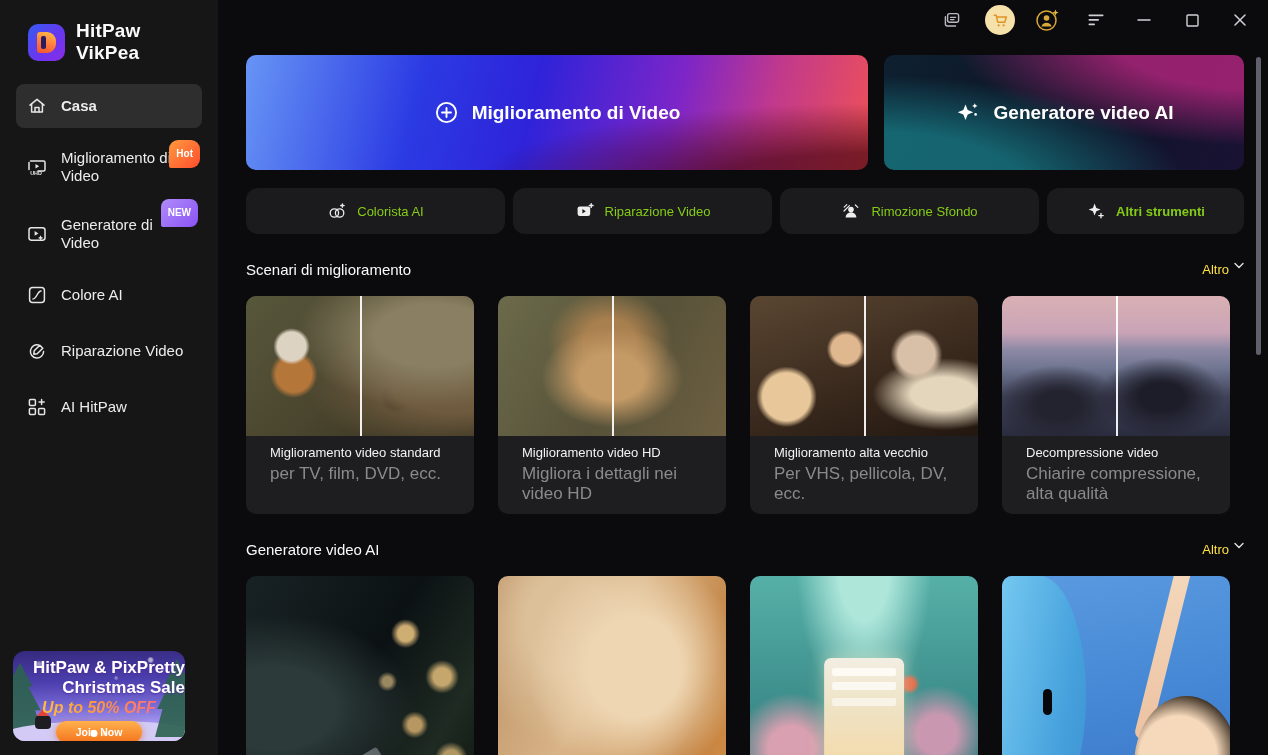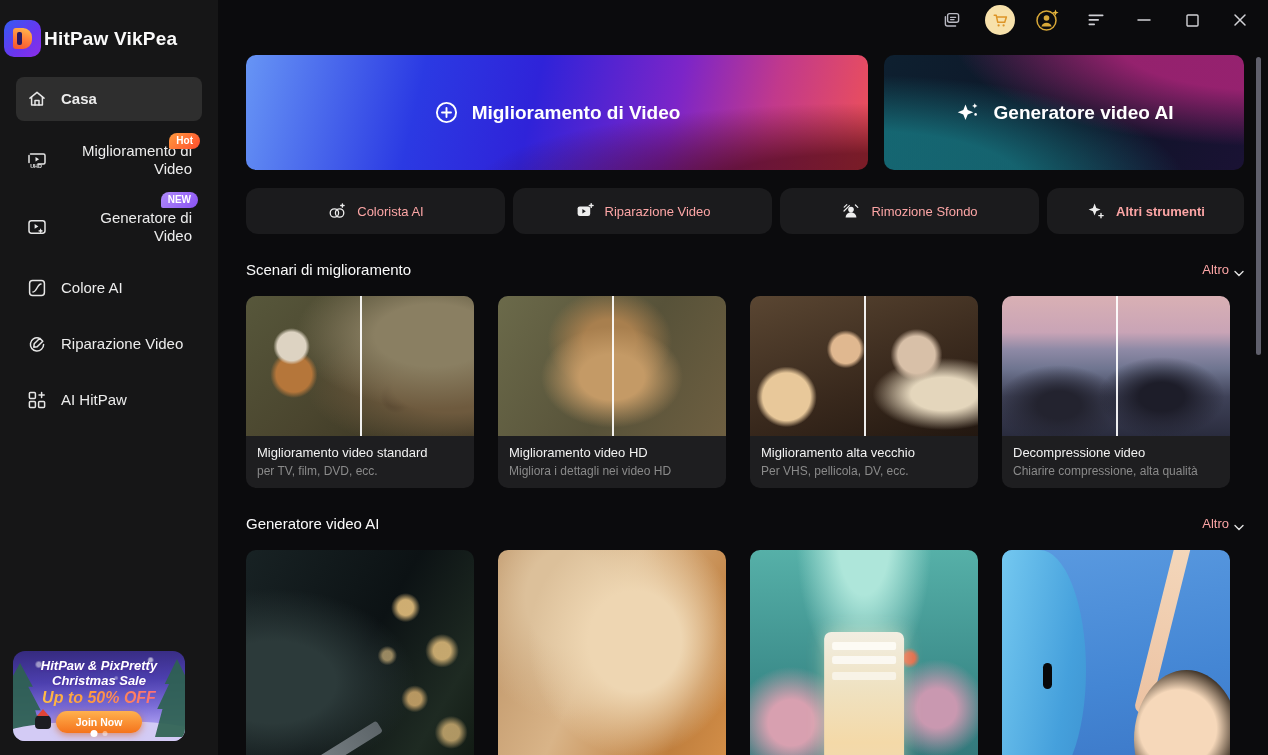--- a/index.html
+++ b/index.html
@@ -2,51 +2,51 @@
 <html><head>
 <meta charset="utf-8">
 <style>
   * { margin:0; padding:0; box-sizing:border-box; }
   html,body { width:1268px; height:755px; overflow:hidden; }
   body { background:#0b0b0d; font-family:"Liberation Sans",sans-serif; color:#f0f0f0; position:relative; }
   svg { display:block; }
 
   
   .sidebar { position:absolute; left:0; top:0; bottom:0; width:218px; background:#161617; }
-  .logo-row { display:flex; align-items:center; gap:3px; padding:20px 14px 16px 4px; }
+  .logo-row { display:flex; align-items:center; gap:11px; padding:20px 14px 16px 28px; }
   .logo-badge { width:37px; height:37px; border-radius:10px; background:linear-gradient(135deg,#3d55f2 10%,#6b35ee 60%,#8c2de8); position:relative; flex:0 0 auto; }
   .logo-glyph { position:absolute; left:9px; top:8px; width:19px; height:21px; border-radius:3px 9px 9px 3px; background:linear-gradient(200deg,#ffc24e,#ff7a3a 55%,#f2512f); }
   .logo-glyph::after { content:""; position:absolute; left:4px; top:4px; width:5px; height:13px; background:#2a1a60; border-radius:2px; }
   .app-title { font-size:19px; font-weight:bold; letter-spacing:.2px; color:#fafafa; }
 
-  .nav { padding:4px 16px 0;text-align:right; }
+  .nav { padding:4px 16px 0; }
   .nav-item { position:relative; display:flex; align-items:center; gap:13px; padding:9px 10px; min-height:44px; border-radius:8px; margin-bottom:12px; font-size:15px; line-height:1.22; color:#ececec; cursor:pointer; }
   .nav-item.active { background:#2e2e2e; font-weight:bold; }
   .nav-icon { width:22px; height:22px; flex:0 0 auto; color:#e6e6e6; }
-  .badge { position:absolute; font-size:10px; font-weight:bold; color:#fff; padding:2px 7px; border-radius:9px 9px 9px 2px; }
+  .badge { position:absolute; font-size:10px; font-weight:bold; color:#fff; padding:8px 7px; border-radius:9px 9px 9px 2px; }
   .badge-hot { top:0px; right:2px; background:linear-gradient(135deg,#ff9a3e,#ff4d2e); }
   .badge-new { top:-8px; right:4px; background:linear-gradient(135deg,#b08cfa,#8a52f4); border-radius:8px 8px 8px 2px; }
 
   
   .promo { position:absolute; left:13px; bottom:14px; width:172px; height:90px; border-radius:12px; overflow:hidden; text-align:center; cursor:pointer;
     background:
       radial-gradient(circle at 15% 15%, rgba(255,255,255,.5) 0 1.2%, transparent 2.5%),
       radial-gradient(circle at 80% 10%, rgba(255,255,255,.6) 0 1%, transparent 2.2%),
       radial-gradient(circle at 60% 30%, rgba(255,255,255,.35) 0 .8%, transparent 2%),
       linear-gradient(178deg,#352a7e 0%,#4c3fae 34%,#7a6cd6 62%,#a89af0 82%,#d9d2f8 100%);
     padding-top:7px;
   }
   .promo::before { content:""; position:absolute; left:-16px; top:12px; width:46px; height:74px; background:#2e6250;
     clip-path:polygon(50% 0,78% 32%,68% 32%,95% 64%,83% 64%,100% 100%,0 100%,17% 64%,5% 64%,32% 32%,22% 32%); opacity:.92; }
   .promo::after { content:""; position:absolute; right:-14px; top:8px; width:44px; height:78px; background:#2e6250;
     clip-path:polygon(50% 0,78% 32%,68% 32%,95% 64%,83% 64%,100% 100%,0 100%,17% 64%,5% 64%,32% 32%,22% 32%); opacity:.92; }
   .promo-snow { position:absolute; bottom:-10px; left:-12px; width:200px; height:30px; background:#d3cbf5; border-radius:50% 45% 0 0; }
   .promo-cat { position:absolute; left:22px; bottom:12px; width:16px; height:14px; background:#1d1d22; border-radius:5px 5px 4px 4px; z-index:2; }
   .promo-cat::before { content:""; position:absolute; left:2px; top:-6px; width:0; height:0; border-left:6px solid transparent; border-right:6px solid transparent; border-bottom:7px solid #e04438; }
-  .promo-l1 { position:relative; z-index:2; font-style:italic; font-weight:bold; font-size:13px; color:#fff; text-shadow:0 1px 2px rgba(80,40,160,.9); }
+  .promo-l1 { position:relative; z-index:2; font-weight:bold; font-size:17px; color:#fff; text-shadow:0 1px 2px rgba(80,40,160,.9);text-align:right; }
   .promo-off { position:relative; z-index:2; font-style:italic; font-weight:700; font-size:16px; margin-top:1px;
     background:linear-gradient(90deg,#ffd24a,#ff9a3e 45%,#ff5f8e); -webkit-background-clip:text; background-clip:text; color:transparent; }
   .promo-btn { position:relative; z-index:3; display:inline-block; margin-top:4px; padding:5px 20px; border-radius:13px; font-weight:bold; font-size:10.5px; color:#fff;
     background:linear-gradient(180deg,#ffb14e,#f4731c); box-shadow:0 2px 7px rgba(210,90,20,.55); cursor:pointer; }
   .promo-dots { position:absolute; z-index:3; bottom:4px; left:50%; transform:translateX(-50%); display:flex; align-items:center; gap:5px; }
   .dot { width:7px; height:7px; border-radius:50%; background:#fff; }
   .dot.dim { width:5px; height:5px; background:rgba(255,255,255,.45); }
 
   
   .main { position:absolute; left:218px; top:0; right:0; bottom:0; background:#0b0b0d; }
@@ -62,34 +62,34 @@
     background:
       radial-gradient(ellipse at 100% 115%, rgba(60,0,12,.65) 0 18%, transparent 45%),
       linear-gradient(103deg,#6795f5 0%,#2b3ae3 28%,#2f23d9 46%,#7c25c8 68%,#c1398c 83%,#ef5157 100%); }
   .banner-generate { flex:1;
     background:
       radial-gradient(ellipse at -5% 115%, rgba(26,150,158,.6) 0 30%, transparent 60%),
       radial-gradient(ellipse at 106% -15%, rgba(172,36,122,.85) 0 28%, transparent 58%),
       linear-gradient(120deg,#0e2030,#0d1426 55%,#1a1234 100%); }
 
   .tools { display:flex; gap:8px; margin-top:18px; }
-  .tool { height:46px; background:#1b1b1d; border-radius:12px; display:flex; align-items:center; justify-content:center; gap:10px; font-size:13px; color:#fca5a5; cursor:pointer; }
+  .tool { height:46px; background:#1b1b1d; border-radius:12px; display:flex; align-items:center; justify-content:center; gap:10px; font-size:13px; color:#84cc16; cursor:pointer; }
   .tool-w { flex:259 1 0; } .tool-n { flex:197 1 0;font-weight:bold; }
 
   .section-head { display:flex; justify-content:space-between; align-items:center; margin:27px 0 18px; }
   .section-title { font-size:15px; font-weight:normal; color:#fafafa; }
-  .more { font-size:13px; color:#fca5a5; display:flex; align-items:flex-end; gap:5px; cursor:pointer; }
+  .more { font-size:13px; color:#fde047; display:flex; align-items:flex-start; gap:5px; cursor:pointer; }
 
   .cards { display:flex; gap:24px; }
   .card { width:228px; border-radius:10px; overflow:hidden; background:#1e1e20; cursor:pointer; flex:0 0 auto; }
   .thumb { height:140px; position:relative; }
   .divider { position:absolute; left:50%; top:0; bottom:0; width:2px; background:rgba(255,255,255,.92); }
-  .caption { padding:9px 11px 10px; }
+  .caption { padding:9px 24px 10px; }
   .card-title { font-size:13px; color:#f2f2f2; }
-  .card-sub { font-size:12px; color:#8a8a8a; margin-top:4px; }
+  .card-sub { font-size:17px; color:#8a8a8a; margin-top:4px; }
   .card-tall { width:228px; height:240px; border-radius:10px; overflow:hidden; position:relative; cursor:pointer; flex:0 0 auto; }
 
   
   .t-standard { background:
       radial-gradient(circle at 20% 36%, #ddd3c2 0 7%, transparent 9%),
       radial-gradient(circle at 21% 56%, #b5763a 0 9%, transparent 12%),
       radial-gradient(ellipse at 82% 28%, #8a7f62 0 22%, transparent 52%),
       radial-gradient(ellipse at 90% 65%, #6e5a3e 0 20%, transparent 50%),
       radial-gradient(circle at 66% 72%, #17120c 0 6%, transparent 9%),
       linear-gradient(135deg,#57573b,#4a452e 50%,#35301f); }

